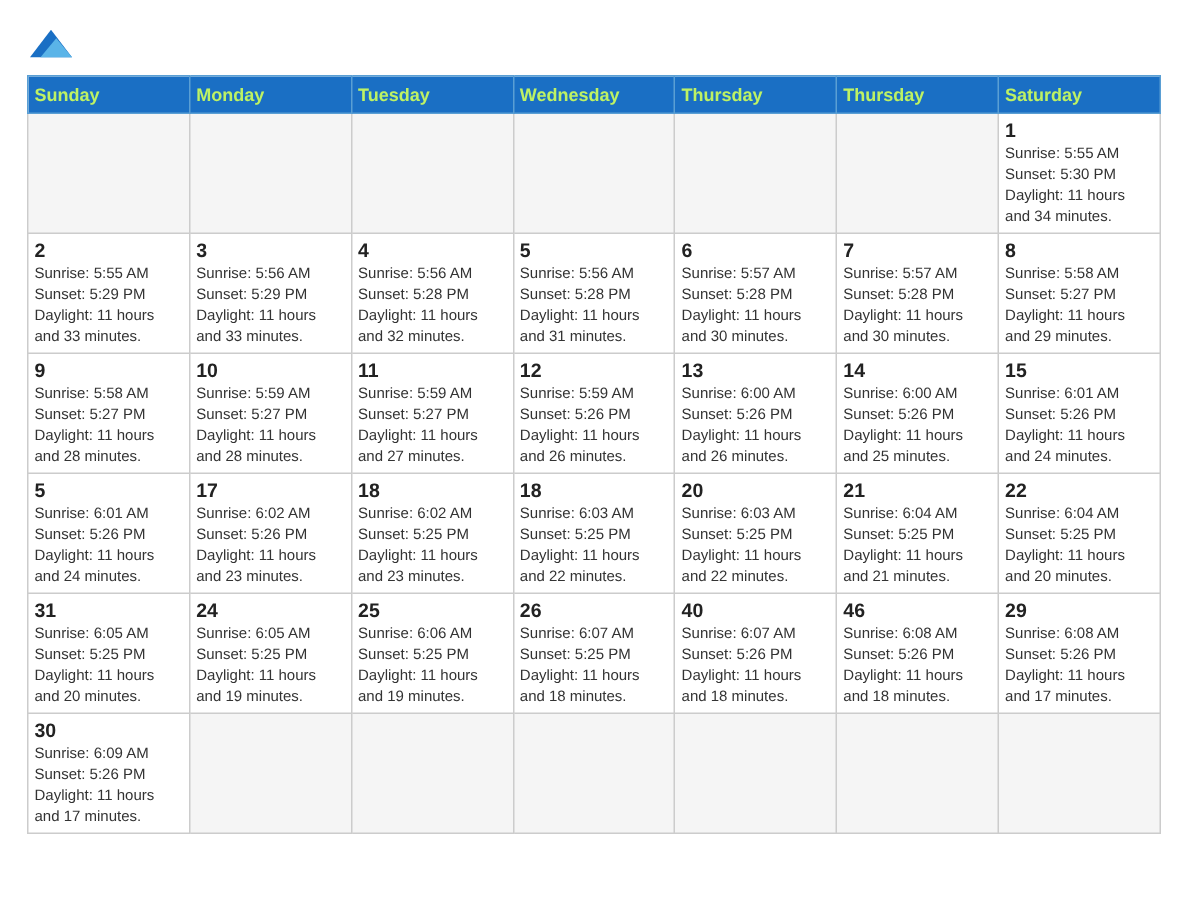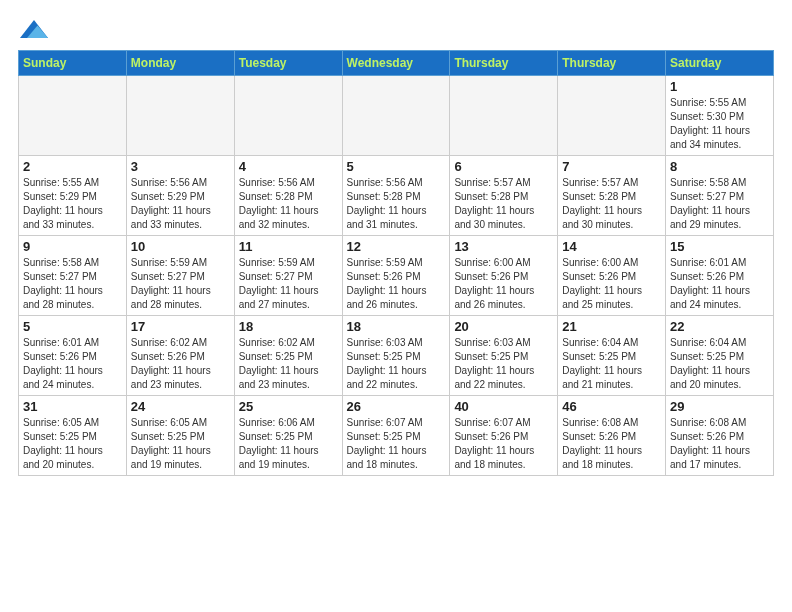--- a/index.html
+++ b/index.html
@@ -248,15 +248,27 @@
           </td>
           <td>
             <div class="day-number">46</div>
             <div class="day-info">Sunrise: 6:08 AM<br>Sunset: 5:26 PM<br>Daylight: 11 hours and 18 minutes.</div>
           </td>
           <td>
             <div class="day-number">29</div>
             <div class="day-info">Sunrise: 6:08 AM<br>Sunset: 5:26 PM<br>Daylight: 11 hours and 17 minutes.</div>
           </td>
         </tr>
+        <tr>
+          <td class="last-row">
+            <div class="day-number">30</div>
+            <div class="day-info">Sunrise: 6:09 AM<br>Sunset: 5:26 PM<br>Daylight: 11 hours and 17 minutes.</div>
+          </td>
+          <td class="last-row empty"></td>
+          <td class="last-row empty"></td>
+          <td class="last-row empty"></td>
+          <td class="last-row empty"></td>
+          <td class="last-row empty"></td>
+          <td class="last-row empty"></td>
+        </tr>
       </tbody>
   </table>
 </div>
 
 </body></html>

